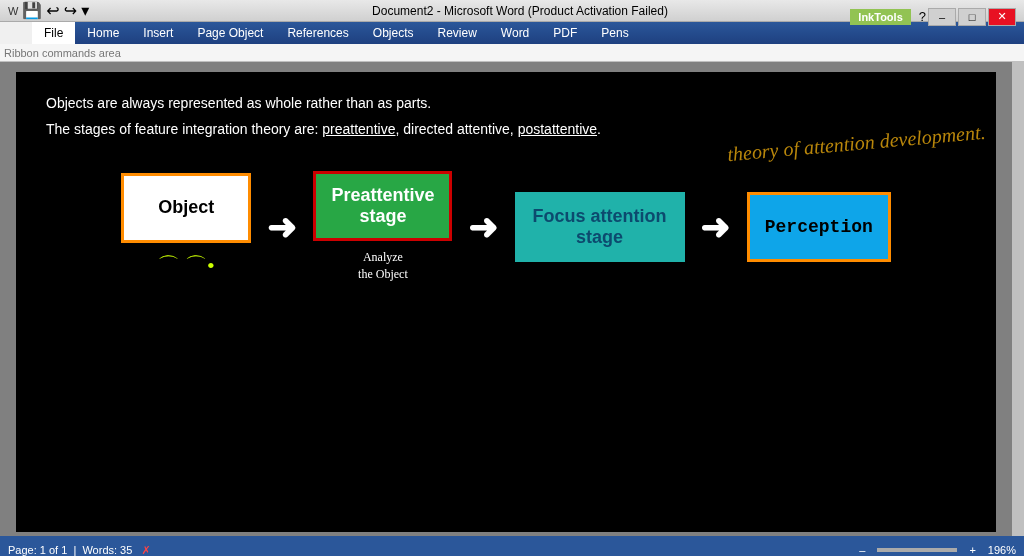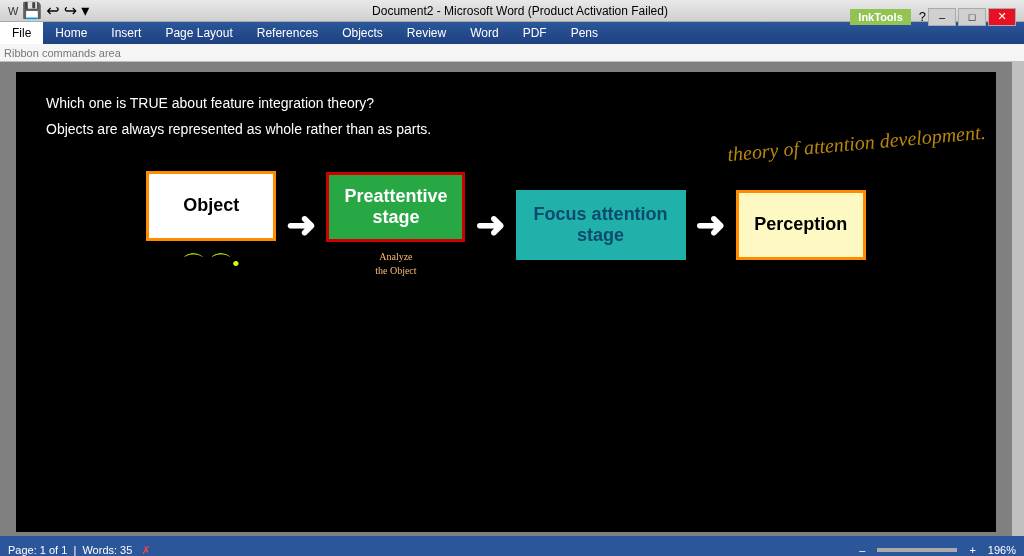--- a/index.html
+++ b/index.html
@@ -30,20 +30,21 @@
       font-size: 11px;
       font-weight: bold;
     }
 
     
     .ribbon {
       height: 22px;
       background: linear-gradient(to bottom, #2b579a, #1e4080);
       display: flex;
       align-items: stretch;
+      margin-left: 32px;
     }
     .ribbon-tab {
       padding: 0 12px;
       font-size: 12px;
       color: white;
       display: flex;
       align-items: center;
       cursor: pointer;
     }
     .ribbon-tab.active {
@@ -101,21 +102,21 @@
       font-style: italic;
       transform: rotate(-5deg);
     }
 
     
     .diagram {
       display: flex;
       align-items: center;
       justify-content: center;
       margin-top: 30px;
-      gap: 10px;
+      gap: 16px;
       position: relative;
     }
 
     
     .box {
       display: flex;
       align-items: center;
       justify-content: center;
       text-align: center;
       font-size: 18px;
@@ -134,43 +135,44 @@
       background: #28a745;
       color: white;
       border-color: #cc0000;
     }
     .box-focus {
       background: #20b2aa;
       color: #0c4a6e;
       border-color: #20b2aa;
     }
     .box-perception {
-      background: #fef9c3;
+      background: #0ea5e9;
       color: black;
       border-color: #ff8c00;
+      font-family: Liberation Mono, monospace;
     }
 
     
     .arrow {
       color: white;
       font-size: 36px;
       font-weight: bold;
     }
 
     
     .box-wrapper {
       display: flex;
       flex-direction: column;
       align-items: center;
       gap: 8px;
     }
     .box-label {
       font-family: 'Segoe Script', cursive, serif;
-      font-size: 10px;
-      color: #fdba74;
+      font-size: 12px;
+      color: #ffffff;
       text-align: center;
       line-height: 1.4;
     }
 
     
     .squiggle {
       font-size: 22px;
       color: #ccff00;
       font-family: cursive;
     }
@@ -215,44 +217,42 @@
     <button class="win-btn">–</button>
     <button class="win-btn">□</button>
     <button class="win-btn win-btn-close">✕</button>
   </div>
 </div>
 
 <div class="ribbon">
   <div class="ribbon-tab active">File</div>
   <div class="ribbon-tab">Home</div>
   <div class="ribbon-tab">Insert</div>
-  <div class="ribbon-tab">Page Layout</div>
+  <div class="ribbon-tab">Page Object</div>
   <div class="ribbon-tab">References</div>
   <div class="ribbon-tab">Objects</div>
   <div class="ribbon-tab">Review</div>
   <div class="ribbon-tab">Word</div>
   <div class="ribbon-tab">PDF</div>
   <div class="ribbon-tab">Pens</div>
 </div>
 
 <div class="ribbon-commands">
   <span style="color:#777; font-size:11px;">Ribbon commands area</span>
 </div>
 
 <div class="doc-container">
   <div class="doc-main">
     <div class="doc-page">
 
       <div class="handwritten-note">theory of attention development.</div>
 
-      <div class="doc-text">
-        <span>Which one is TRUE about feature integration theory?</span>
-      </div>
 
       <div class="doc-text">Objects are always represented as whole rather than as parts.</div>
+      <div class="doc-text">The stages of feature integration theory are: <span class="underline-text">preattentive</span>, directed attentive, <span class="underline-text">postattentive</span>.</div>
 
       <div class="diagram">
 
         <div class="box-wrapper">
           <div class="box box-object">Object</div>
           <div class="squiggle">⌒ ⌒•</div>
         </div>
 
         <div class="arrow">➜</div>
 

